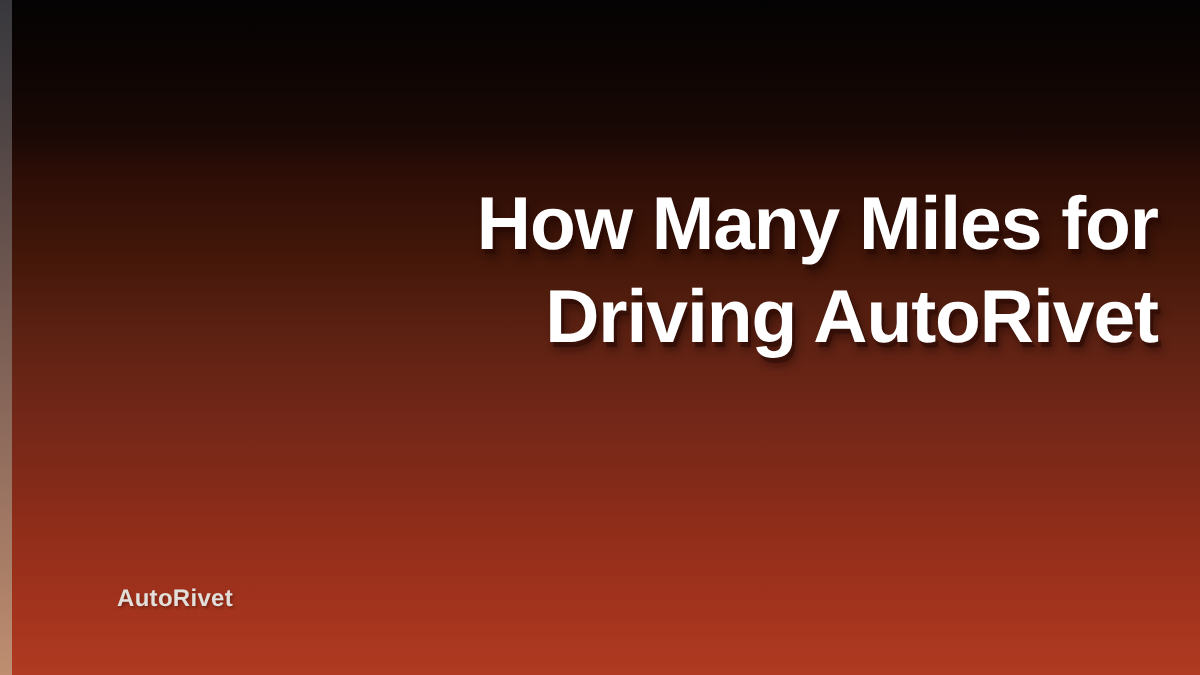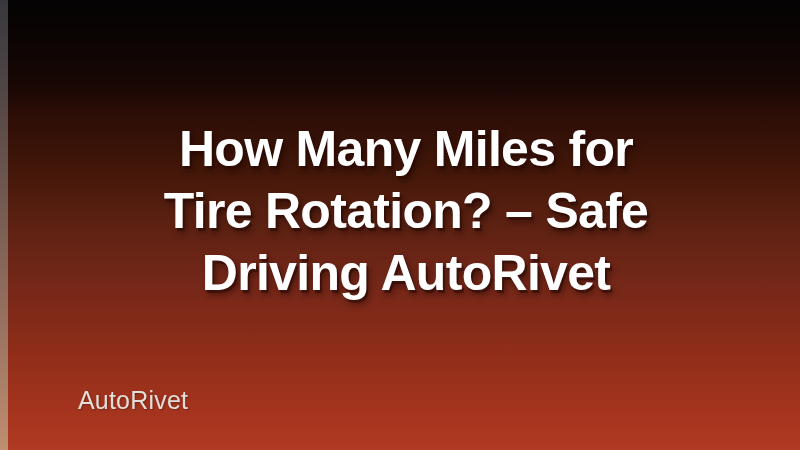--- a/index.html
+++ b/index.html
@@ -51,21 +51,21 @@
       #c09375 100%
     );
     opacity: 0.95;
   }
 
   .title-block {
     position: absolute;
     left: 12px;
     right: 0;
     top: 118px;
-    text-align: center;
+    text-align: right;
     padding: 0 28px;
     box-sizing: border-box;
   }
 
   .title-line {
     display: block;
     color: #ffffff;
     font-family: "Liberation Sans", sans-serif;
     font-weight: bold;
     font-size: 50px;
@@ -76,35 +76,34 @@
       2px 3px 0 rgba(40, 10, 4, 0.55),
       3px 5px 6px rgba(25, 5, 2, 0.45);
   }
 
   .brand {
     position: absolute;
     left: 78px;
     top: 389px;
     color: #e2ded9;
     font-family: "Liberation Sans", sans-serif;
-    font-weight: normal;
-    font-size: 25px;
+    font-weight: bold;
+    font-size: 16px;
     letter-spacing: 0.2px;
     line-height: 22px;
     text-shadow: 1px 1px 2px rgba(40, 10, 4, 0.35);
   }
 </style>
 </head>
 <body>
 
 <div class="card">
 
   <div class="left-strip"></div>
 
   <div class="title-block">
     <span class="title-line">How Many Miles for</span>
-    <span class="title-line">Tire Rotation? – Safe</span>
     <span class="title-line">Driving AutoRivet</span>
   </div>
 
   <div class="brand">AutoRivet</div>
 
 </div>
 
 </body></html>

